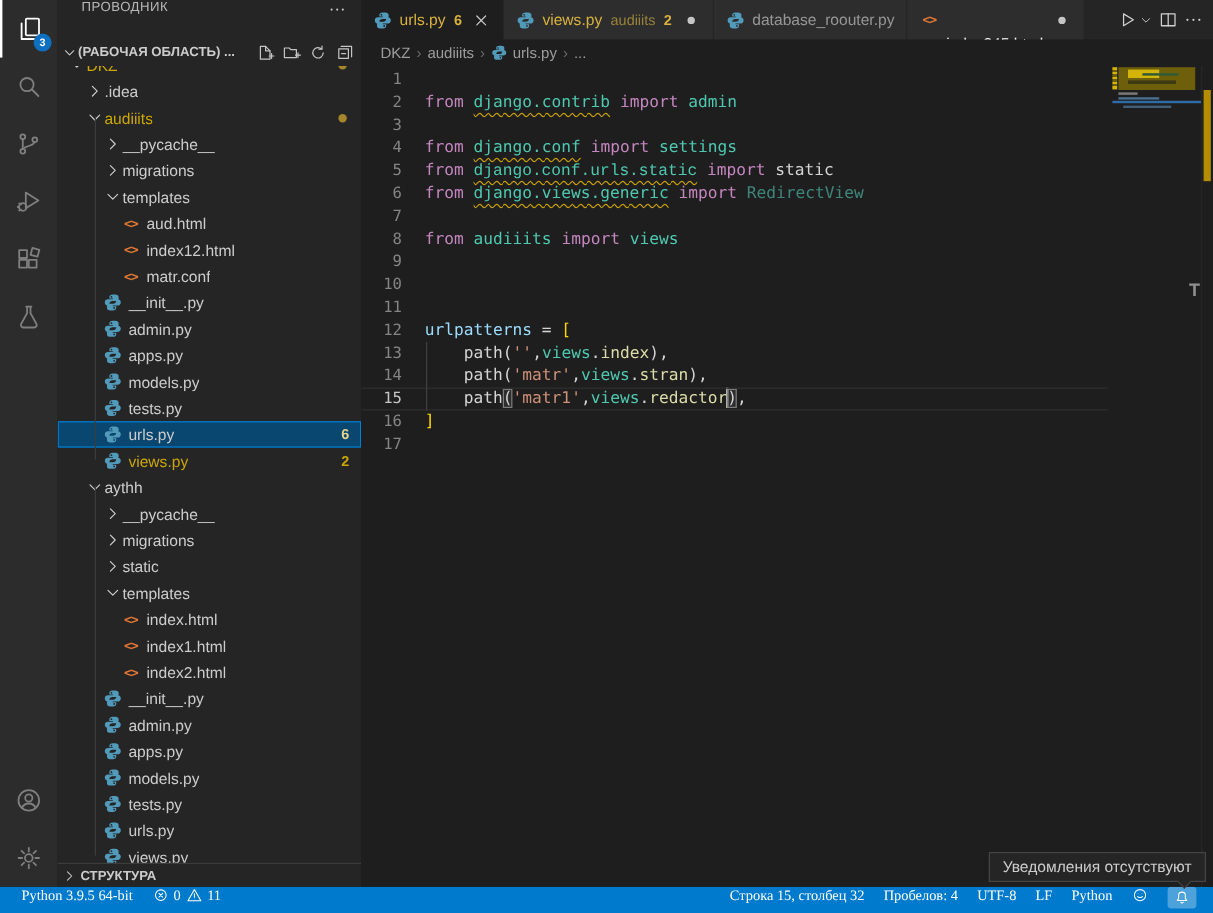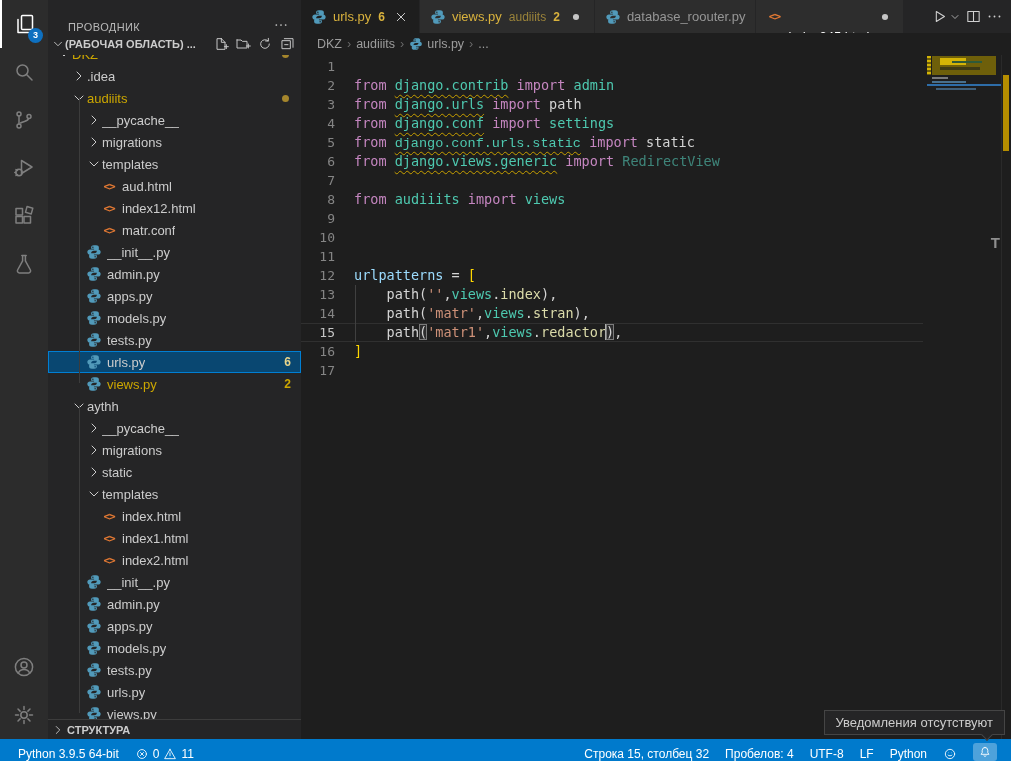--- a/index.html
+++ b/index.html
@@ -16,21 +16,21 @@
   .ab-top { flex:1; display:flex; flex-direction:column; }
   .ab-item { position:relative; width:48px; height:48px; display:flex; align-items:center; justify-content:center; color:#7f7f7f; cursor:pointer; }
   .ab-item.active { color:#ffffff; border-left:2px solid #ffffff; }
   .ab-item .ico { width:24px; height:24px; display:block; }
   .ico svg { width:100%; height:100%; display:block; }
   .ab-badge { position:absolute; bottom:5px; right:5px; min-width:15px; height:15px; border-radius:8px;
     background:#0e70c0; color:#fff; font-size:9px; line-height:15px; text-align:center; font-weight:bold; }
 
   
   .sidebar { width:253px; background:#252526; flex-shrink:0; display:flex; flex-direction:column; position:relative; }
-  .sb-title { height:33px; display:flex; align-items:flex-end; padding:0 12px 0 20px; flex-shrink:0; }
+  .sb-title { height:33px; display:flex; align-items:flex-start; padding:0 12px 0 20px; flex-shrink:0; }
   .sb-title-label { font-size:11px; color:#b8b8b8; letter-spacing:.4px; flex:1; }
   .sb-title .ico { width:16px; height:16px; color:#cccccc; cursor:pointer; }
   .ws-header { height:22px; display:flex; align-items:center; padding:0 6px 0 3px; flex-shrink:0; cursor:pointer; }
   .ws-header .ico { width:14px; height:14px; color:#cccccc; flex-shrink:0; }
   .ws-label { font-size:11px; font-weight:bold; color:#cccccc; white-space:nowrap; overflow:hidden; flex:0 1 auto; margin-right:4px; }
   .ws-actions { display:flex; gap:6px; margin-left:auto; }
   .ws-actions .ico { width:16px; height:16px; color:#c5c5c5; cursor:pointer; }
 
   .tree { flex:1; overflow:hidden; position:relative; }
   .tree-inner { margin-top:-12px; position:relative; }
@@ -94,21 +94,21 @@
   .mm-l1 { position:absolute; top:22px; left:5px; width:16px; height:2px; background:#7a7a7a; }
   .mm-l2 { position:absolute; top:26px; left:5px; width:34px; height:2px; background:#48708e; }
   .mm-l3 { position:absolute; top:33px; left:9px; width:40px; height:2px; background:#3f5f7a; }
   .mm-hline { position:absolute; top:29px; left:0; width:100%; height:2px; background:#2e6da8; }
   .scrollbar { position:absolute; top:0; right:0; width:10px; height:100%; background:#1e1e1e; border-left:1px solid #2a2a2a; cursor:pointer; }
   .sb-warn { position:absolute; top:20px; right:2px; width:6px; height:76px; background:#b58d00; }
   .ov-label { position:absolute; top:178px; right:11px; color:#8f8f8f; font-size:15px; font-weight:bold; font-family:"Liberation Sans", sans-serif; }
 
   
   .statusbar { height:22px; background:#007acc; display:flex; align-items:center; color:#ffffff; font-size:12px; }
-  .st-item { display:flex; align-items:flex-end; padding:0 8px; height:22px; cursor:pointer; gap:4px; white-space:nowrap; }
+  .st-item { display:flex; align-items:flex-start; padding:0 8px; height:22px; cursor:pointer; gap:4px; white-space:nowrap;font-family:Liberation Serif, serif; }
   .st-item .ico { width:14px; height:14px; }
   .st-left { display:flex; align-items:center; padding-left:10px; }
   .st-right { margin-left:auto; display:flex; align-items:center; padding-right:6px; }
   .bell-wrap { background:rgba(255,255,255,.3); border-radius:3px; padding:2px 5px; display:flex; align-items:center; }
   .bell-wrap .ico { width:14px; height:14px; }
 
   
   .toast { position:absolute; right:6px; bottom:26px; background:#252526; border:1px solid #454545;
     color:#cccccc; font-size:13px; padding:4px 11px; z-index:10; }
   .toast-caret { position:absolute; right:13px; bottom:-5px; width:8px; height:8px; background:#252526;
@@ -622,21 +622,20 @@
             <div class="cl">
               <span class="ln">1</span>
               <span class="lc"></span>
             </div>
             <div class="cl">
               <span class="ln">2</span>
               <span class="lc"><span style="color: rgb(197, 134, 192);">from </span><span class="sq" style="color: rgb(78, 201, 176);">django.contrib</span><span style="color: rgb(212, 212, 212);"> </span><span style="color: rgb(197, 134, 192);">import</span><span style="color: rgb(212, 212, 212);"> </span><span style="color: rgb(78, 201, 176);">admin</span></span>
             </div>
             <div class="cl">
               <span class="ln">3</span>
-              <span class="lc"><span style="color: rgb(197, 134, 192);">from </span><span class="sq" style="color: rgb(78, 201, 176);">django.urls</span><span style="color: rgb(212, 212, 212);"> </span><span style="color: rgb(197, 134, 192);">import</span><span style="color: rgb(212, 212, 212);"> </span><span style="color: rgb(212, 212, 212);">path</span></span>
             </div>
             <div class="cl">
               <span class="ln">4</span>
               <span class="lc"><span style="color: rgb(197, 134, 192);">from </span><span class="sq" style="color: rgb(78, 201, 176); margin-top: 16px;">django.conf</span><span style="color: rgb(212, 212, 212);"> </span><span style="color: rgb(197, 134, 192);">import</span><span style="color: rgb(212, 212, 212);"> </span><span style="color: rgb(78, 201, 176);">settings</span></span>
             </div>
             <div class="cl">
               <span class="ln">5</span>
               <span class="lc"><span style="color: rgb(197, 134, 192);">from </span><span class="sq" style="color: rgb(78, 201, 176); font-family: Liberation Mono, monospace;">django.conf.urls.static</span><span style="color: rgb(212, 212, 212);"> </span><span style="color: rgb(197, 134, 192);">import</span><span style="color: rgb(212, 212, 212);"> </span><span style="color: rgb(212, 212, 212);">static</span></span>
             </div>
             <div class="cl">

